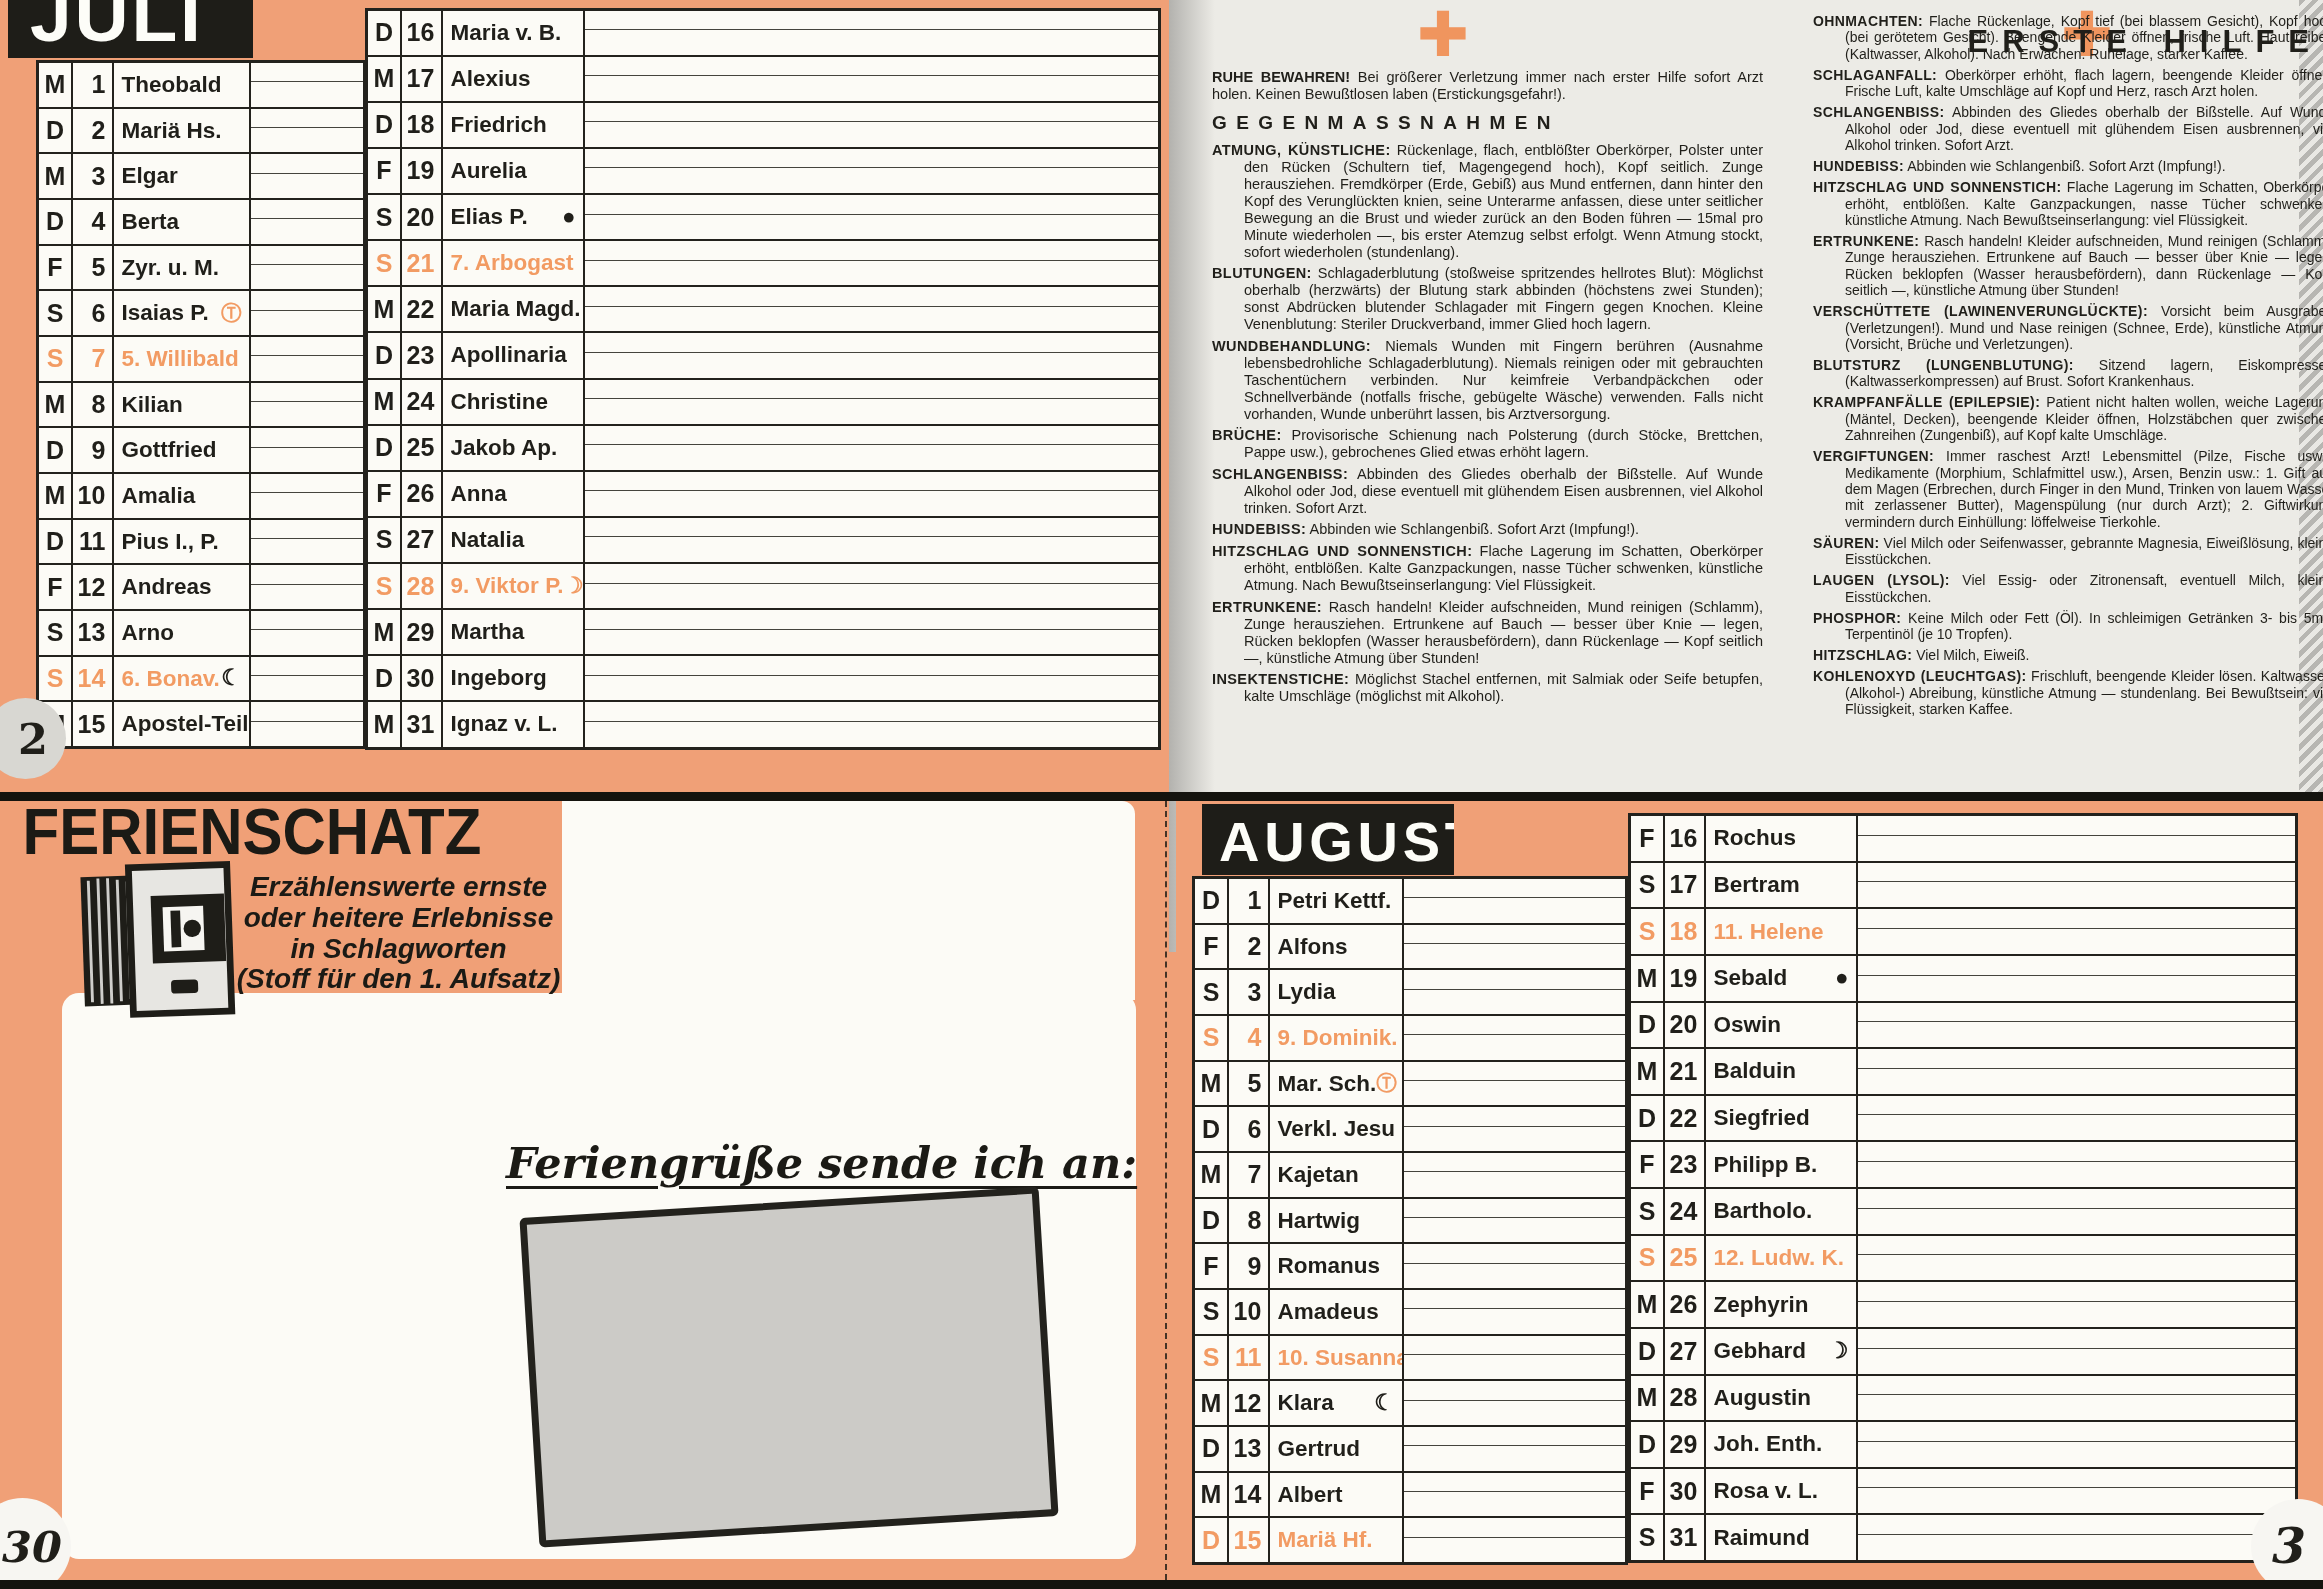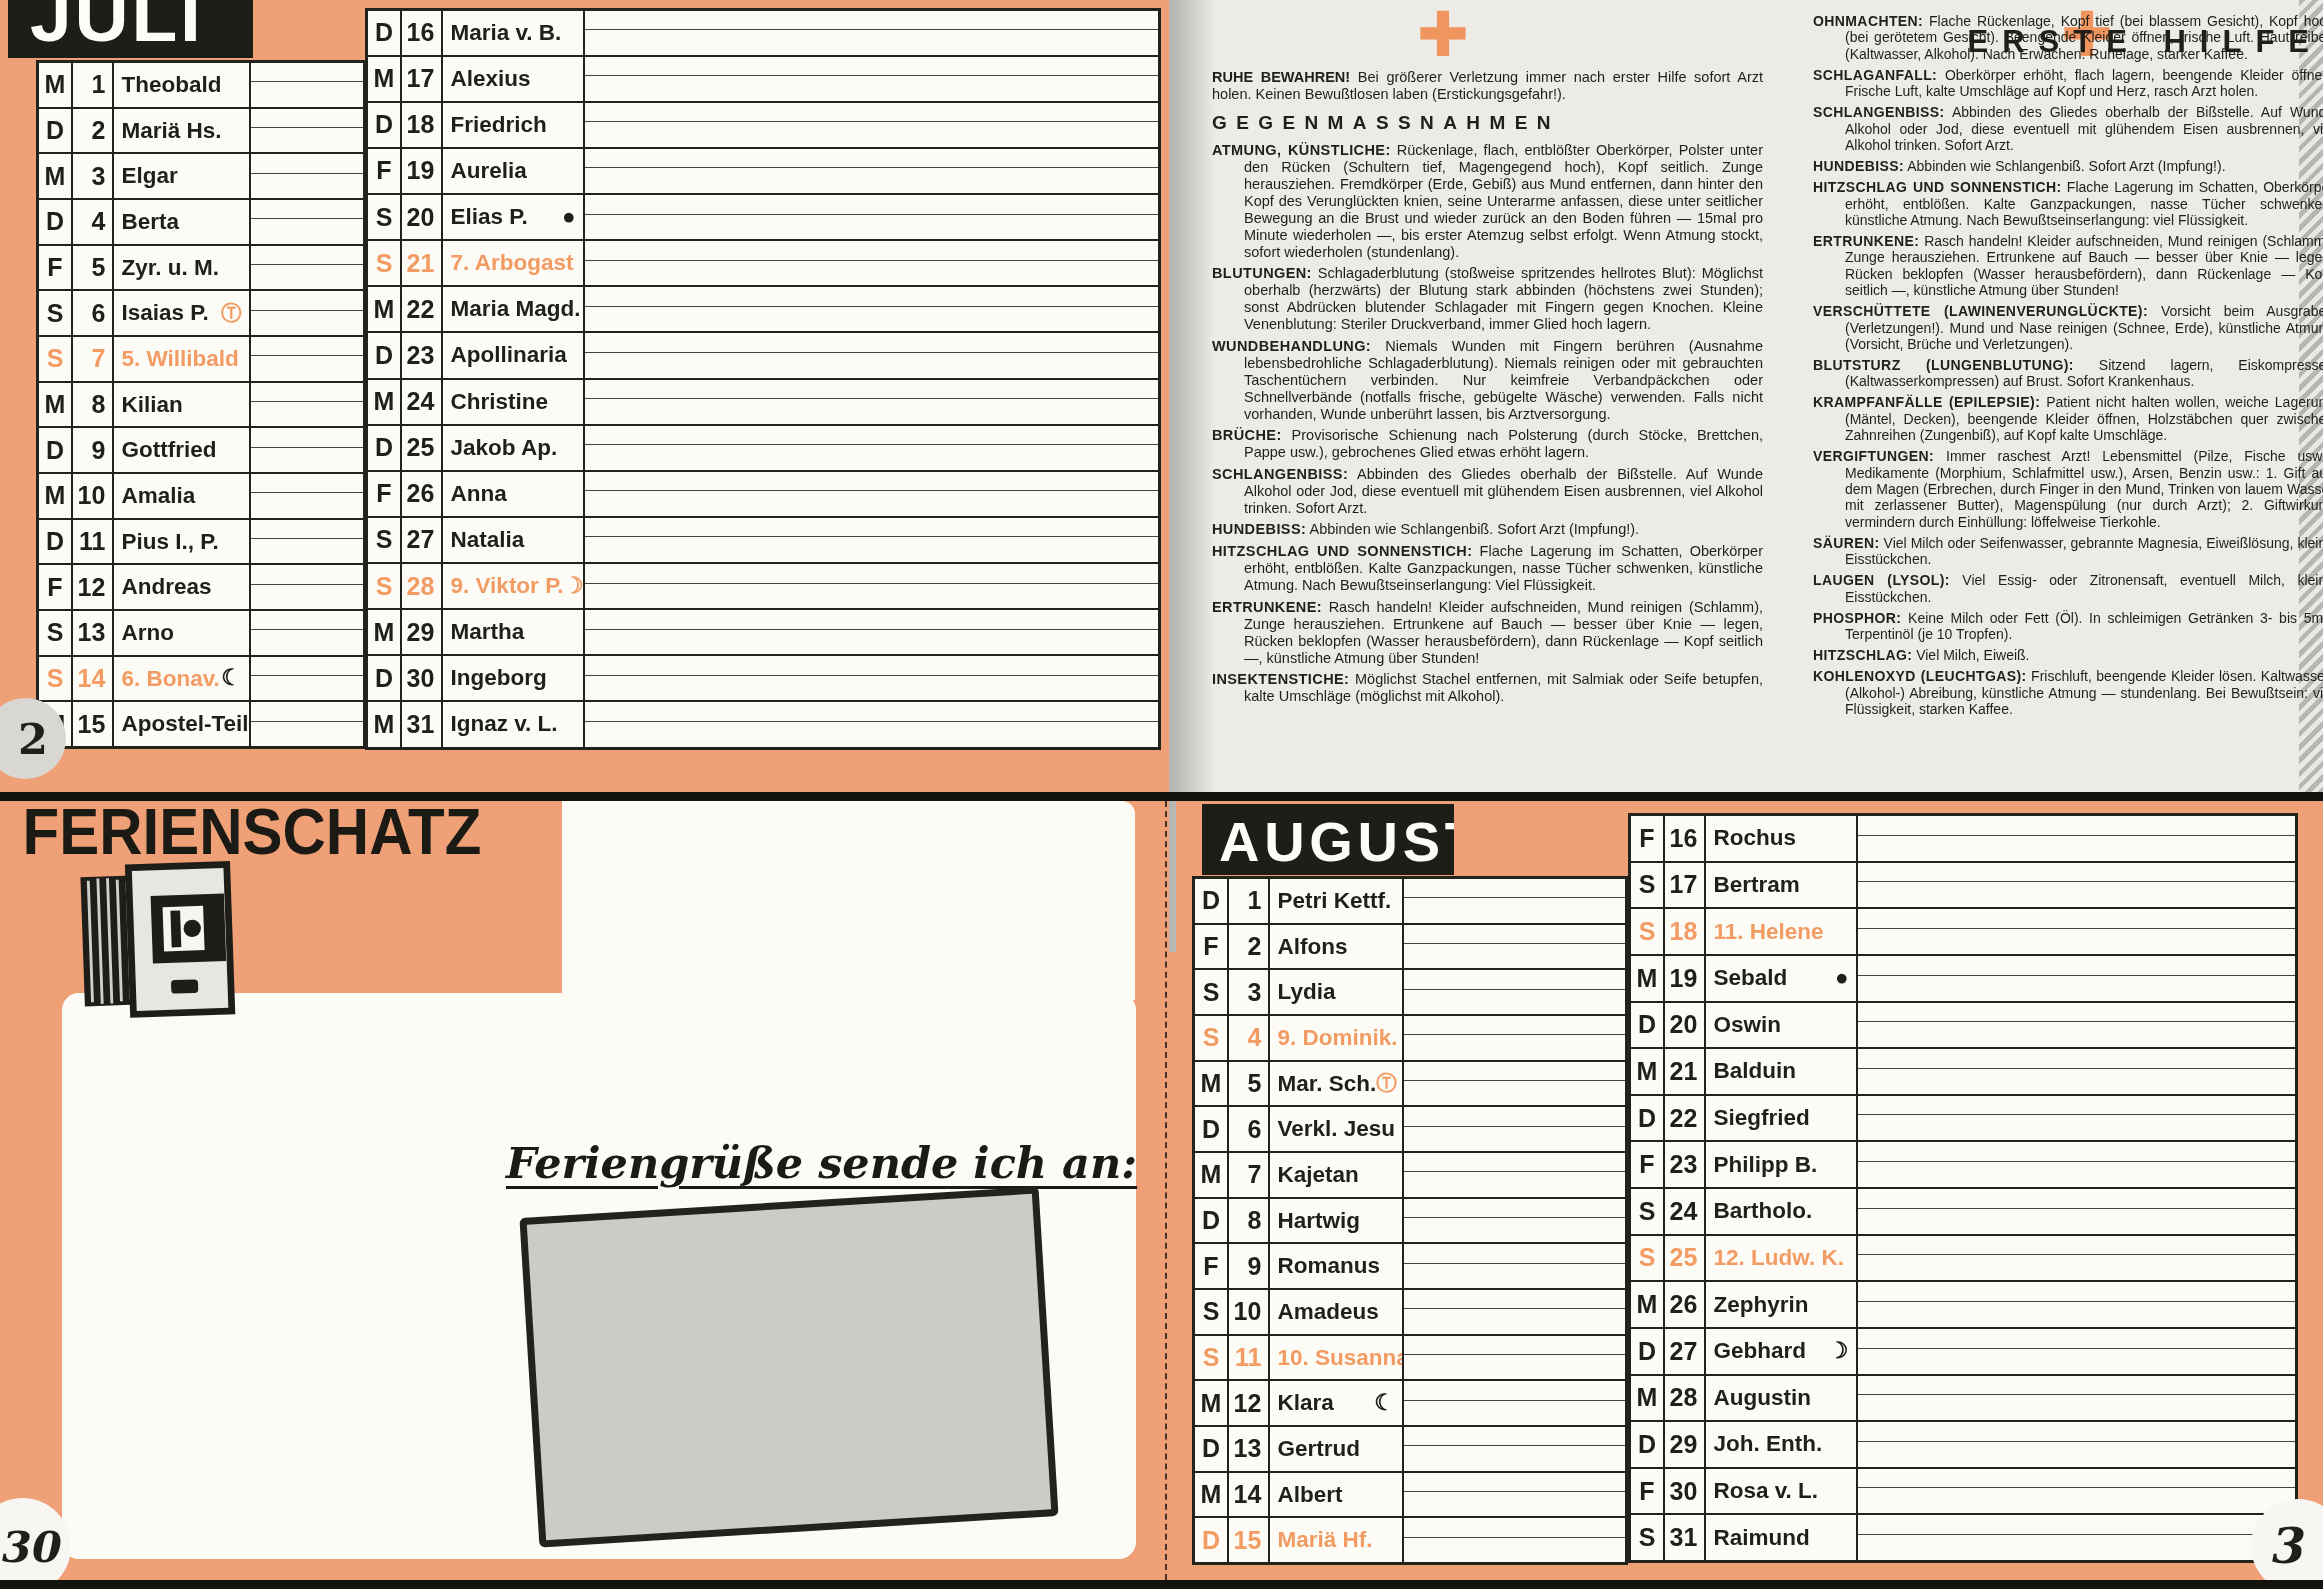--- a/index.html
+++ b/index.html
@@ -398,20 +398,26 @@
     <svg class="camera" viewBox="0 0 170 175">
       <rect x="6" y="16" width="54" height="134" fill="#1e1d18"></rect>
       <path d="M14 20 v126 M24 18 v130 M34 18 v130 M44 20 v126 M54 22 v122" stroke="#cfcecb" stroke-width="3" fill="none"></path>
       <rect x="56" y="8" width="102" height="152" fill="#e7e6e2" stroke="#1e1d18" stroke-width="7"></rect>
       <rect x="78" y="38" width="76" height="70" fill="#1e1d18"></rect>
       <rect x="90" y="50" width="42" height="46" fill="#f6f5f1"></rect>
       <rect x="98" y="54" width="10" height="38" fill="#1e1d18"></rect>
       <circle cx="120" cy="73" r="9" fill="#1e1d18"></circle>
       <rect x="96" y="126" width="28" height="14" rx="4" fill="#1e1d18"></rect>
     </svg>
+    <div class="fer-sub">
+        <div>Erzählenswerte ernste</div>
+        <div>oder heitere Erlebnisse</div>
+        <div>in Schlagworten</div>
+        <div>(Stoff für den 1. Aufsatz)</div>
+      </div>
     <div class="fer-greet">Feriengrüße sende ich an:</div>
     <div class="gray-box"></div>
     <div class="badge white b30">
       <span>30</span>
     </div>
   </section>
 
   <div class="fold"></div>
 
   <section class="page august">

